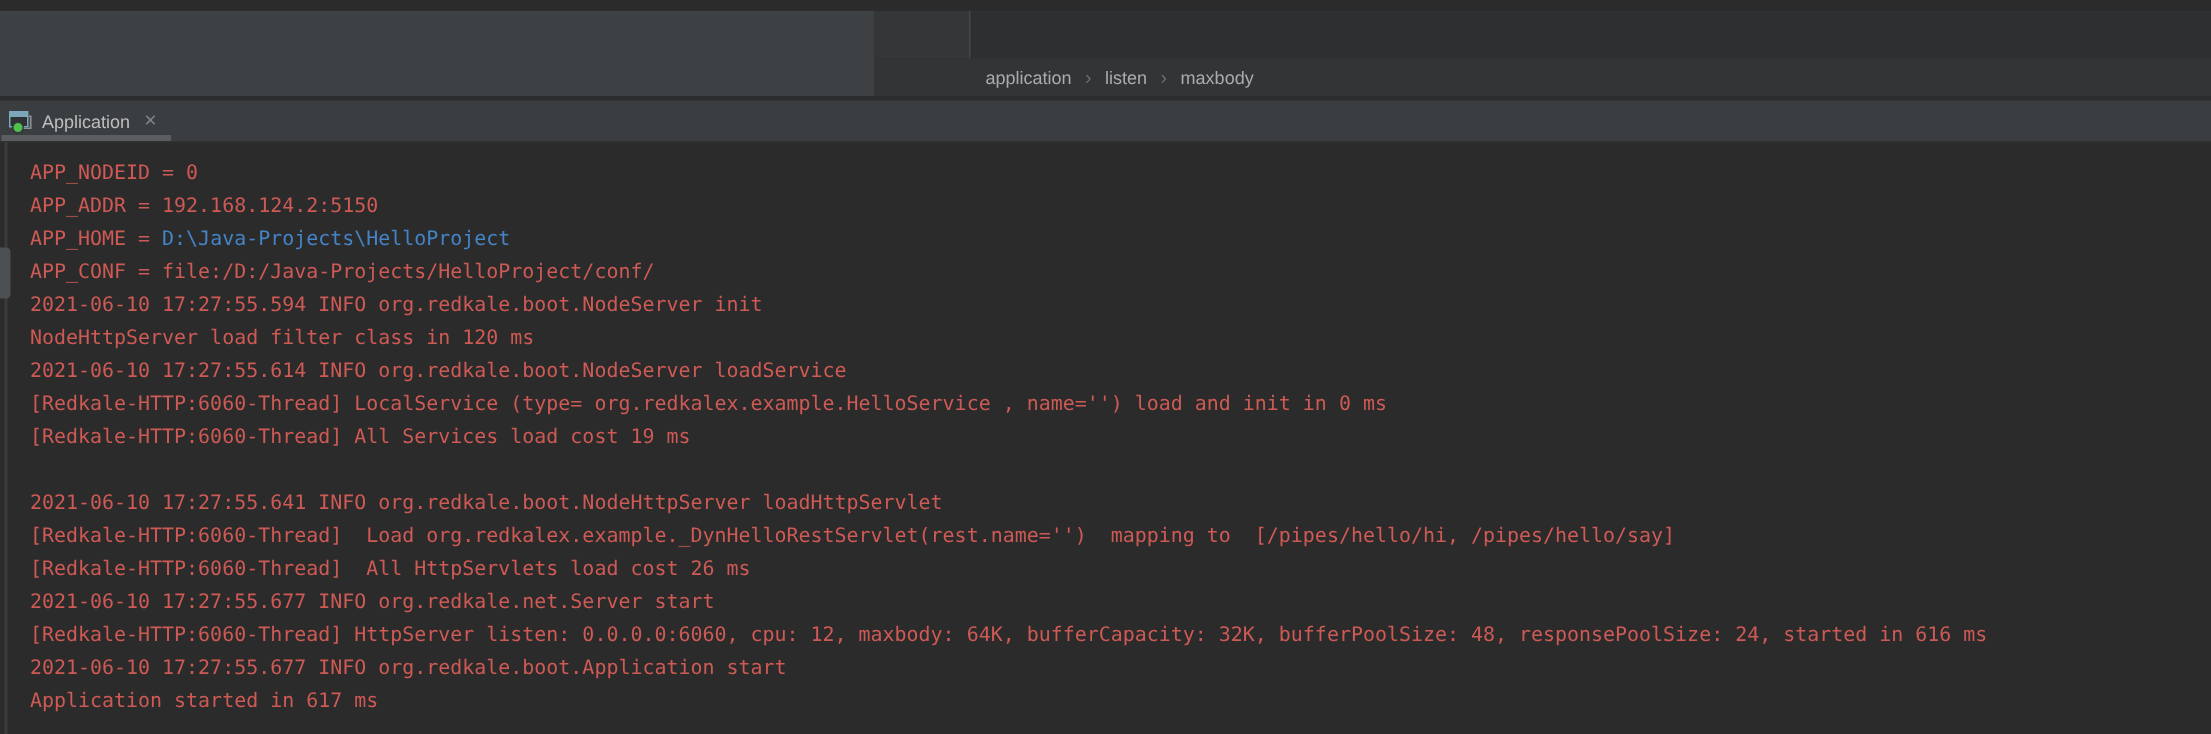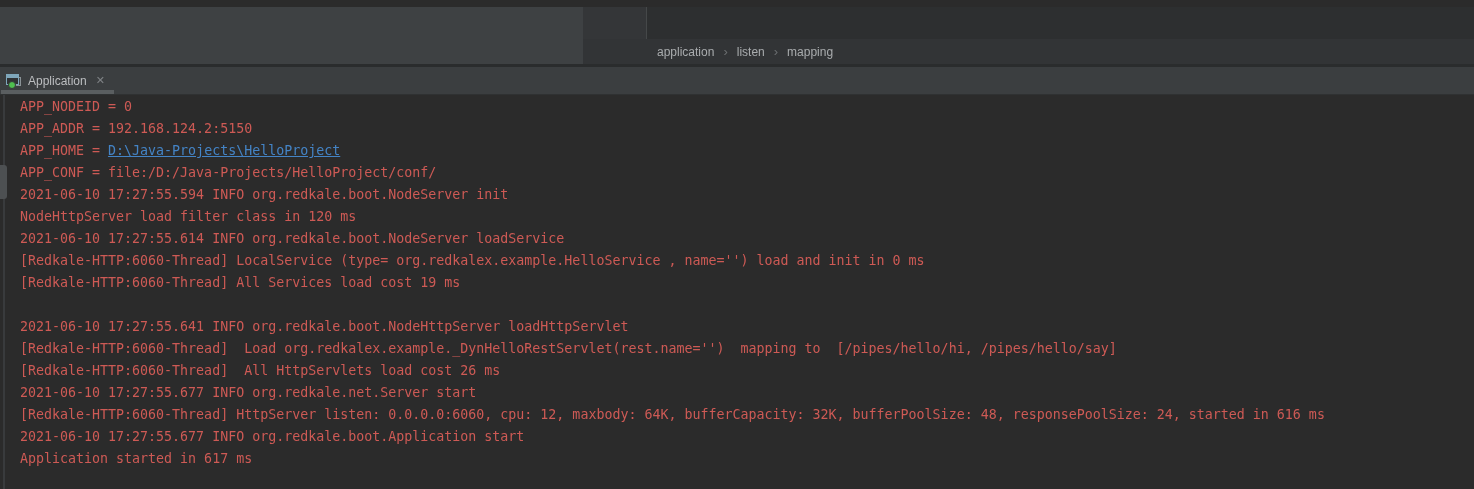--- a/index.html
+++ b/index.html
@@ -28,45 +28,45 @@
   .tab-underline{position:absolute;left:1px;bottom:0;width:113px;height:4px;background:#5A5E60;}
   .tab-icon{position:relative;width:17px;height:16px;display:inline-block;flex:0 0 auto;}
   .icon-back{position:absolute;right:1px;top:4px;width:10px;height:9px;border:1px solid #8A9296;background:#45494B;box-sizing:border-box;}
   .icon-front{position:absolute;left:1px;top:1px;width:13px;height:11px;border:1px solid #7EA6BA;border-top:4px solid #7EA6BA;background:#2F3234;box-sizing:border-box;}
   .icon-dot{position:absolute;left:3px;bottom:0;width:8px;height:8px;border-radius:50%;
     background:var(--running-green,#4FBF4F);border:1px solid #34373A;box-sizing:border-box;}
   
   .console{position:absolute;left:0;top:88px;right:0;bottom:0;background:#2B2B2B;}
   .scroll-track{position:absolute;left:3px;top:0;bottom:0;width:2px;background:#393B3D;}
   .scroll-thumb{position:absolute;left:0;top:70px;width:7px;height:34px;background:#4D5052;border-radius:0 3px 3px 0;cursor:pointer;}
-  .lines{padding:1px 0 0 20px;font-family:"DejaVu Sans Mono",monospace;
+  .lines{padding:10px 0 0 20px;font-family:"DejaVu Sans Mono",monospace;
     font-size:13.3px;line-height:22px;white-space:pre;}
   .console-line{height:22px;}
   .err{color:var(--log-red,#CE5A55);}
-  .link{color:var(--link-blue,#4484C6);text-decoration:underline;cursor:pointer;text-align:right;}
+  .link{color:var(--link-blue,#4484C6);cursor:pointer;text-align:right;}
 </style>
 </head>
 <body>
 
 <div class="screen">
 
   <div class="top-area">
     <div class="editor-left"></div>
     <div class="top-right">
       <div class="top-right-upper">
         <div class="cell-a"></div>
         <div class="cell-b"></div>
       </div>
       <div class="breadcrumb-bar">
         <div class="crumbs">
             <span class="crumb">application</span>
             <span class="crumb-sep">›</span>
             <span class="crumb">listen</span>
             <span class="crumb-sep">›</span>
-            <span class="crumb">mapping</span>
+            <span class="crumb">maxbody</span>
           </div>
       </div>
     </div>
   </div>
 
   <div class="hdivider"></div>
 
   <div class="tabbar">
     <div class="tab">
       <span class="tab-icon">

